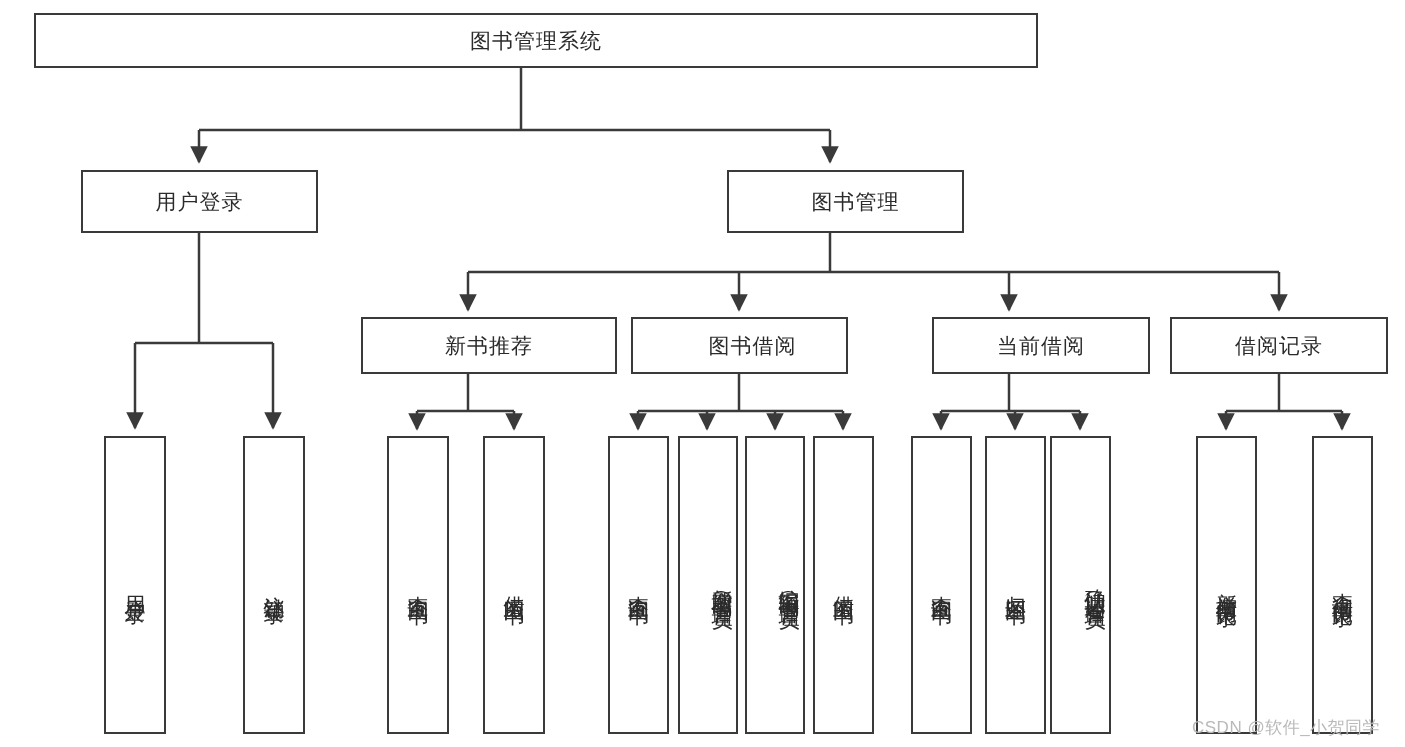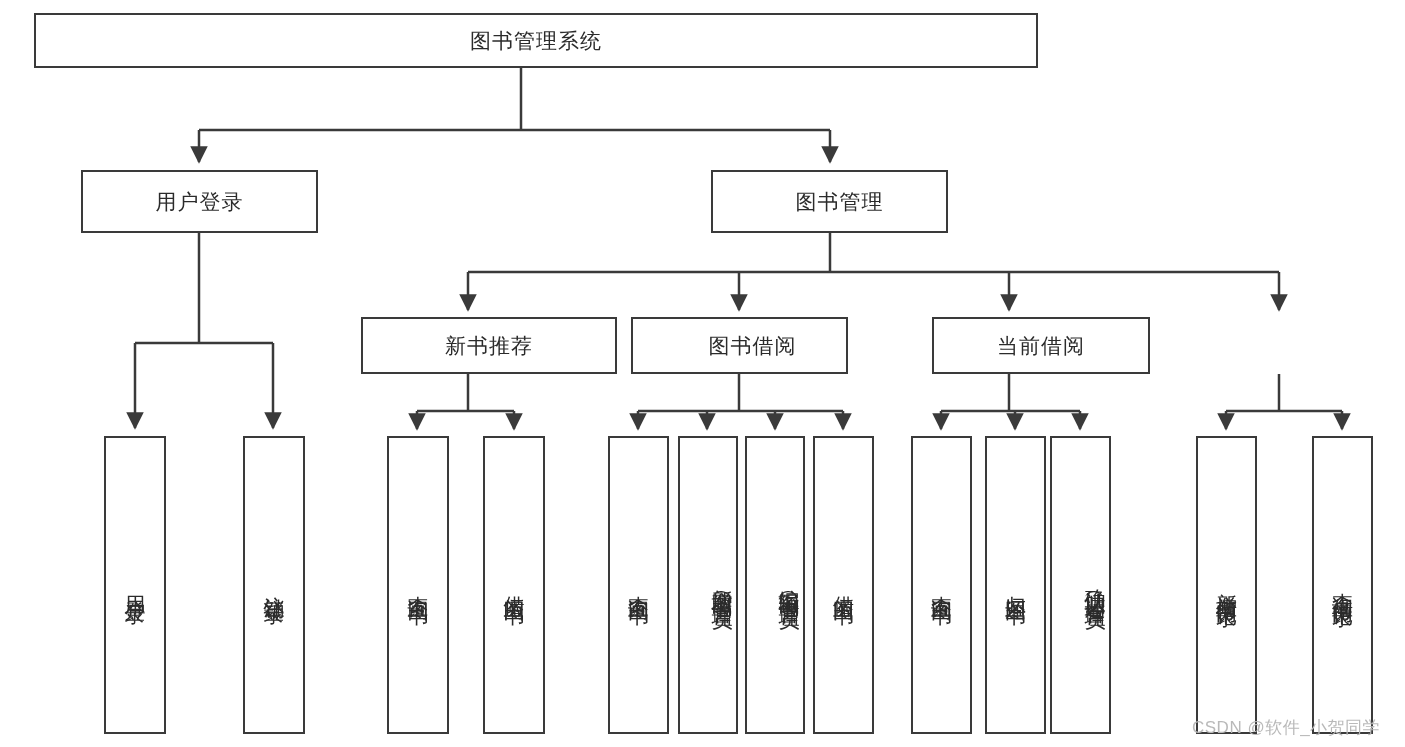--- a/index.html
+++ b/index.html
@@ -65,25 +65,26 @@
       <path d="M 1279 374 L 1279 411"></path>
       <path d="M 1226 411 L 1342 411"></path>
       <path d="M 1226 411 L 1226 429" marker-end="url(#arrow)"></path>
       <path d="M 1342 411 L 1342 429" marker-end="url(#arrow)"></path>
     </g>
   </svg>
 
   <div class="node h" style="left: 19px; top: 13px; width: 1004px; height: 55px; margin-left: 15px;">图书管理系统</div>
 
   <div class="node h" style="left: 81px; top: 170px; width: 237px; height: 63px;">用户登录</div>
-  <div class="node h" style="left: 711px; top: 170px; width: 237px; height: 63px; padding-left: 20px;">图书管理</div>
+  <div class="node h" style="left: 727px; top: 170px; width: 237px; height: 63px; padding-left: 20px;">图书管理</div>
 
   <div class="node h" style="left: 361px; top: 317px; width: 256px; height: 57px; font-family: Liberation Serif, serif;">新书推荐</div>
   <div class="node h" style="left: 631px; top: 317px; width: 217px; height: 57px; padding-left: 26px;">图书借阅</div>
   <div class="node h" style="left: 932px; top: 317px; width: 218px; height: 57px;">当前借阅</div>
+  <div class="node h" style="left: 1170px; top: 317px; width: 218px; height: 57px;">借阅记录</div>
 
   <div class="node v" style="left: 104px; top: 436px; width: 62px; height: 298px;">用户登录</div>
   <div class="node v" style="left: 243px; top: 436px; width: 62px; height: 298px;">注销登录</div>
   <div class="node v" style="left: 387px; top: 436px; width: 62px; height: 298px;">查询图书</div>
   <div class="node v" style="left: 483px; top: 436px; width: 62px; height: 298px;">借阅图书</div>
   <div class="node v" style="left: 608px; top: 436px; width: 61px; height: 298px;">查询图书</div>
   <div class="node v top" style="left: 678px; top: 436px; width: 60px; height: 298px;">新增图书（管理员）</div>
   <div class="node v top" style="left: 745px; top: 436px; width: 60px; height: 298px;">编辑图书（管理员）</div>
   <div class="node v" style="left: 813px; top: 436px; width: 61px; height: 298px;">借阅图书</div>
   <div class="node v" style="left: 911px; top: 436px; width: 61px; height: 298px;">查询图书</div>

